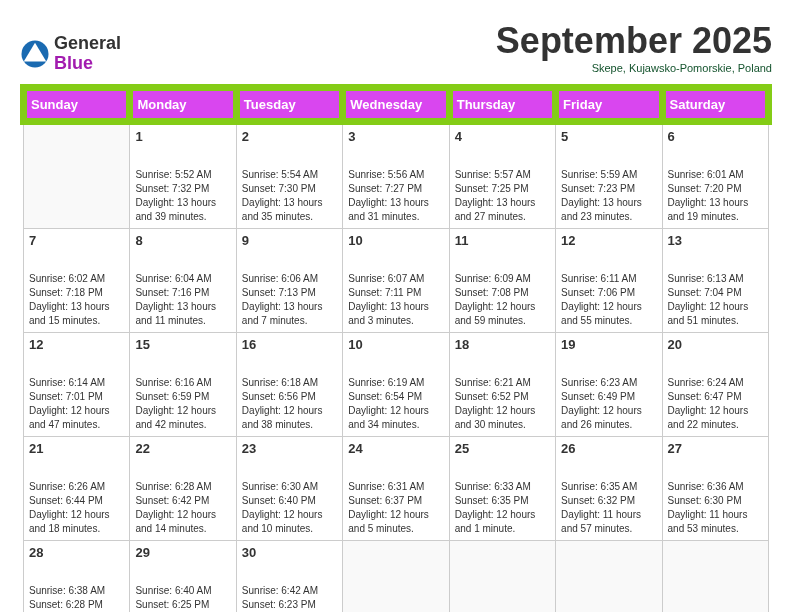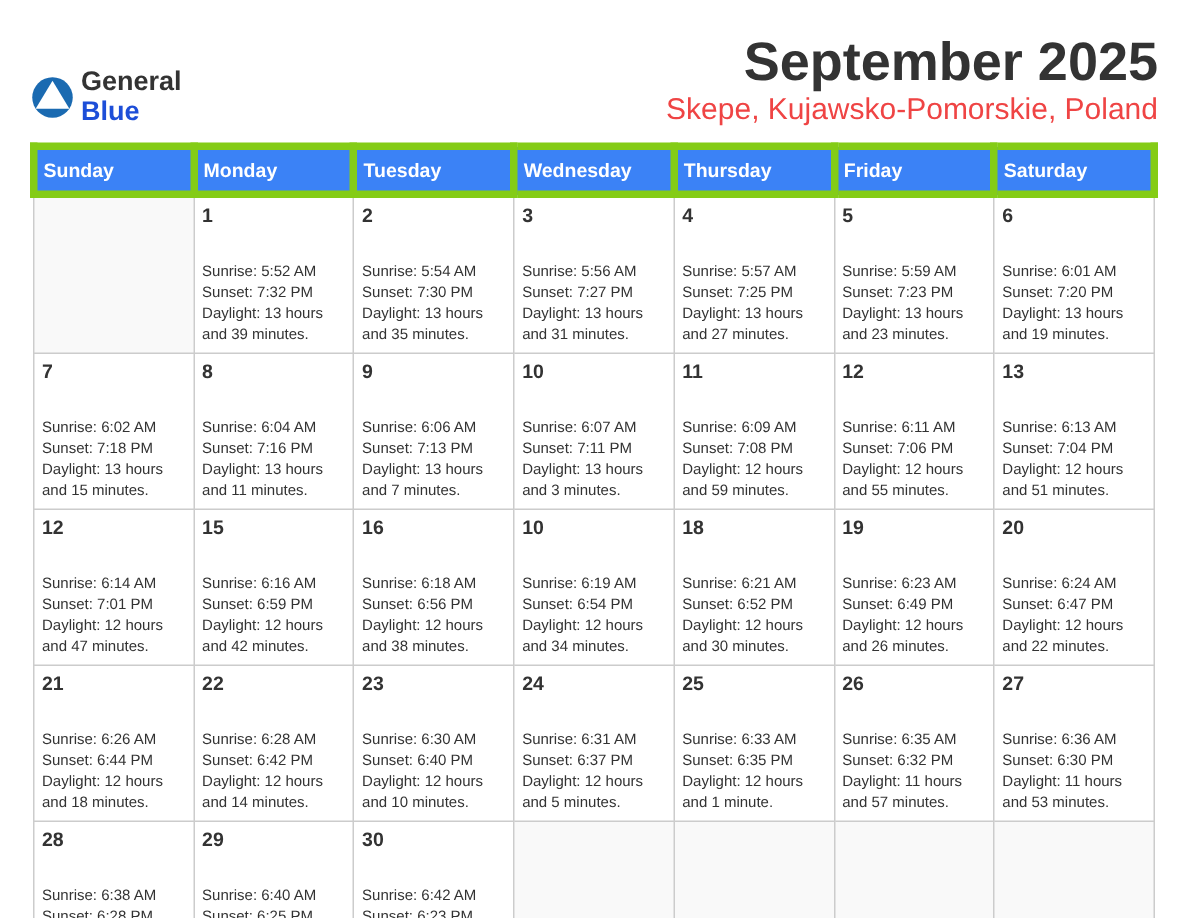--- a/index.html
+++ b/index.html
@@ -21,52 +21,52 @@
       align-items: center;
     }
     .logo-text {
       display: flex;
       flex-direction: column;
       font-size: 18px;
       font-weight: bold;
       line-height: 1.1;
     }
     .logo-general { color: #333; }
-    .logo-blue { color: #1d4ed8; }
+    .logo-blue { color: #a21caf; }
     .logo-icon {
       width: 30px;
       height: 30px;
       margin-right: 4px;
     }
     .title-block {
       text-align: right;
       margin-left: 18px;
     }
     .month-title {
       font-size: 36px;
       font-weight: bold;
       color: #333;
     }
     .location {
-      font-size: 20px;
-      color: #ef4444;
+      font-size: 11px;
+      color: #14532d;
     }
     table {
       width: 100%;
       border-collapse: collapse;
       font-size: 11px;
     }
     th {
-      background-color: #3b82f6;
+      background-color: #d946ef;
       color: white;
       padding: 6px 4px;
       text-align: left;
       font-size: 13px;
       font-weight: bold;
-      border: 5px solid #84cc16;
+      border: 7px solid #84cc16;
     }
     td {
       border: 1px solid #ccc;
       vertical-align: top;
       padding: 4px 5px;
       width: calc(100% / 7);
       min-height: 80px;
       height: 80px;
     }
     .day-number {

